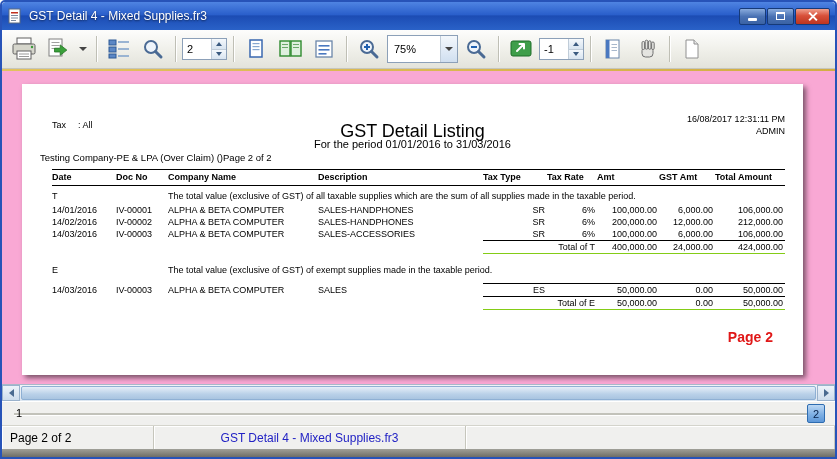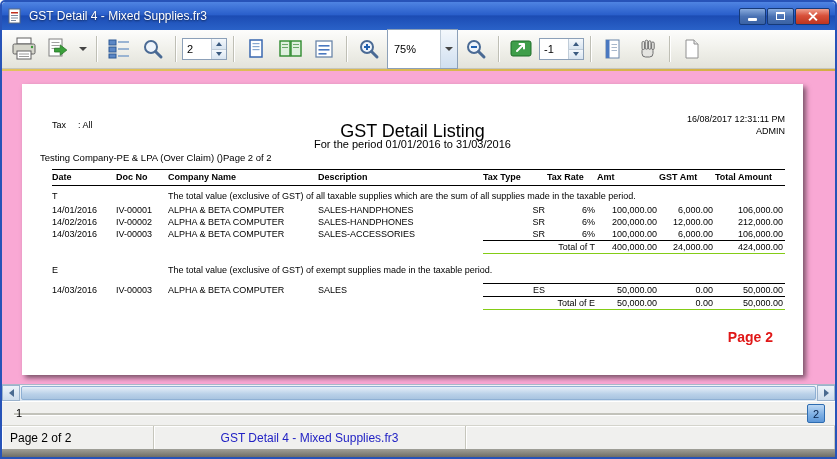--- a/index.html
+++ b/index.html
@@ -37,21 +37,21 @@
          border-top:4px solid #444}
   .spinbox{display:flex;height:22px;border:1px solid #8ca0b8;background:#fff;align-items:stretch}
   .spinbox input{width:28px;border:none;outline:none;font-size:11px;font-family:"Liberation Sans",sans-serif;
                  text-align:left;padding-left:4px}
   .spin-arrows{display:flex;flex-direction:column;width:15px;border-left:1px solid #c0ccd8}
   .spin-up,.spin-dn{flex:1;display:flex;align-items:center;justify-content:center;
                     background:linear-gradient(#f4f8fc,#d8e4f0);cursor:pointer}
   .spin-up{border-bottom:1px solid #c0ccd8}
   .tri-up{width:0;height:0;border-left:3px solid transparent;border-right:3px solid transparent;border-bottom:4px solid #3a5a80}
   .tri-dn{width:0;height:0;border-left:3px solid transparent;border-right:3px solid transparent;border-top:4px solid #3a5a80}
-  .combo{display:flex;height:40px;border:1px solid #8ca0b8;background:#fff;align-items:stretch}
+  .combo{display:flex;height:28px;border:1px solid #8ca0b8;background:#fff;align-items:stretch}
   .combo input{width:52px;border:none;outline:none;font-size:11px;font-family:"Liberation Sans",sans-serif;padding-left:6px}
   .combo-btn{width:17px;display:flex;align-items:center;justify-content:center;
              background:linear-gradient(#f4f8fc,#d0dff0);border-left:1px solid #c0ccd8;cursor:pointer}
 
   
   .accent-line{height:2px;flex:0 0 2px;background:linear-gradient(90deg,#e2c25e,#d2ae44)}
   .preview{flex:1 1 auto;background:#f9a8d4;position:relative;overflow:hidden}
   .page{position:absolute;left:20px;top:13px;width:781px;height:291px;background:#fff;
         box-shadow:3px 3px 5px rgba(0,0,0,.5);color:#000}
 

